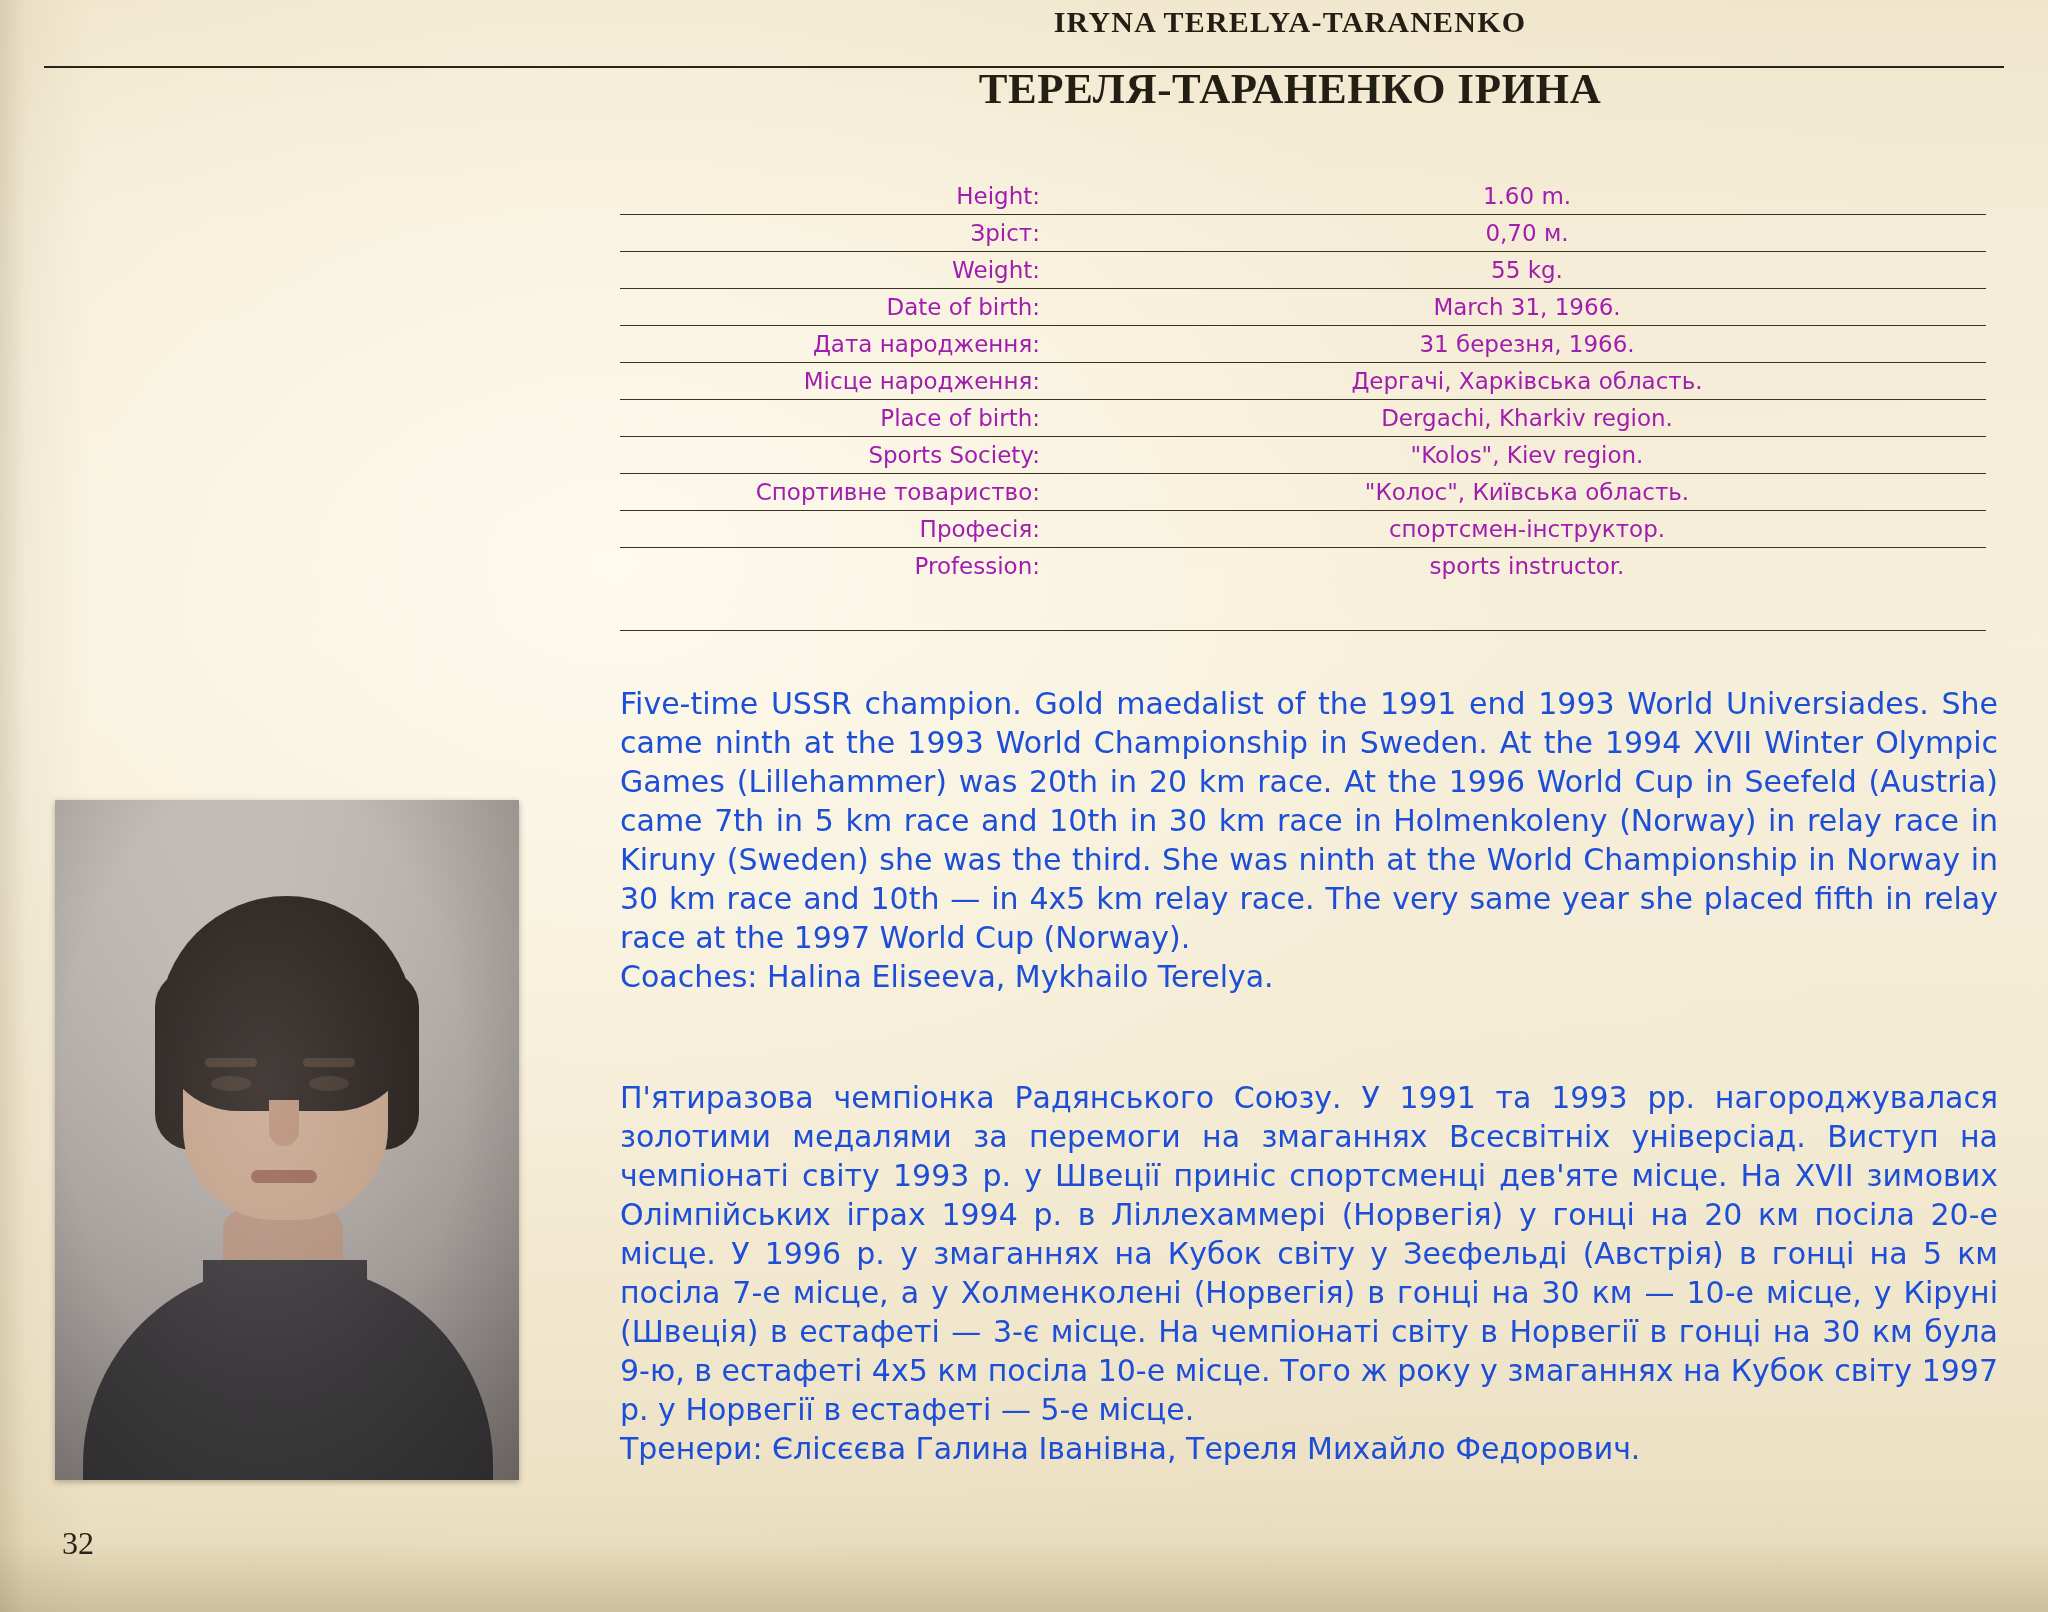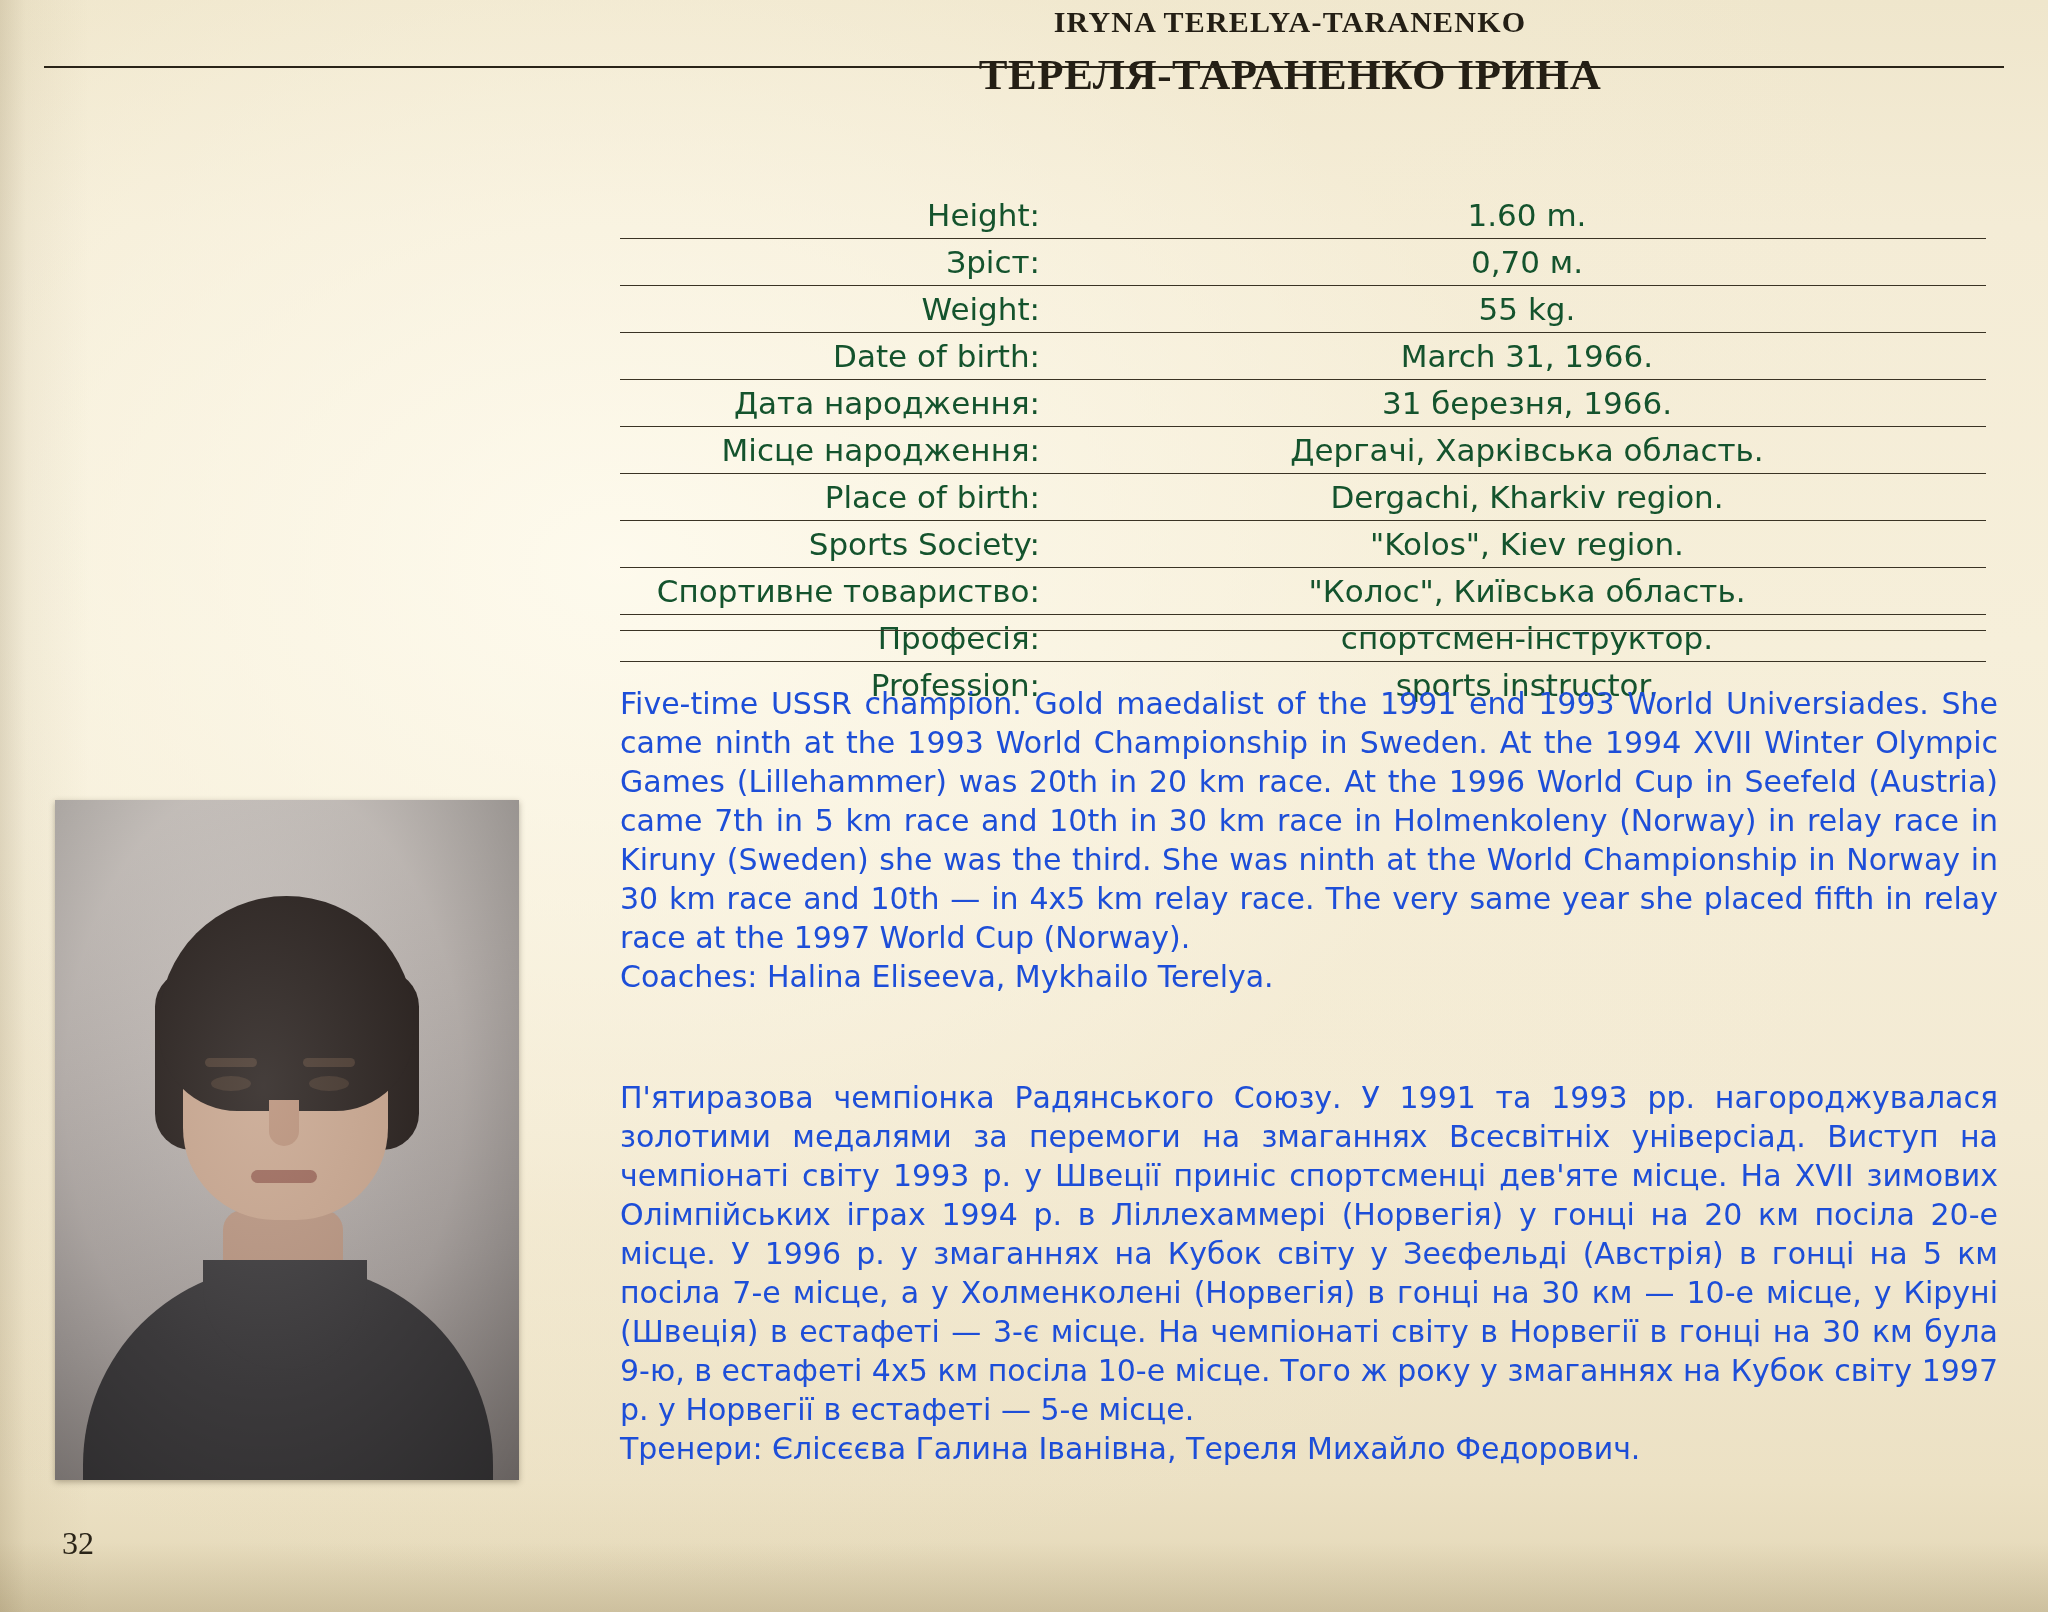--- a/index.html
+++ b/index.html
@@ -54,41 +54,41 @@
     letter-spacing: 1.2px;
     color: #241f15;
     line-height: 1.05;
   }
   .title-uk {
     font-family: "Liberation Serif", serif;
     font-size: 43px;
     font-weight: bold;
     letter-spacing: 0.6px;
     color: #241f15;
-    margin-top: 14px;
+    margin-top: 28px;
     line-height: 1.05;
   }
   .rule-top {
     position: absolute;
     left: 44px;
     top: 66px;
     width: 1960px;
     height: 0;
     border-top: 2.5px solid #2a2418;
   }
 
   
   .info-table {
     position: absolute;
     left: 620px;
-    top: 192px;
+    top: 178px;
     width: 1366px;
     border-collapse: collapse;
-    font-size: 31px;
-    color: #14532d;
+    font-size: 23px;
+    color: #a21caf;
   }
   .info-table td {
     padding: 4.5px 0 5.5px 0;
     vertical-align: baseline;
     border-bottom: 1.6px solid #3a3324;
   }
   .info-table tr:last-child td { border-bottom: none; }
   .info-table td.lbl {
     text-align: right;
     white-space: nowrap;

